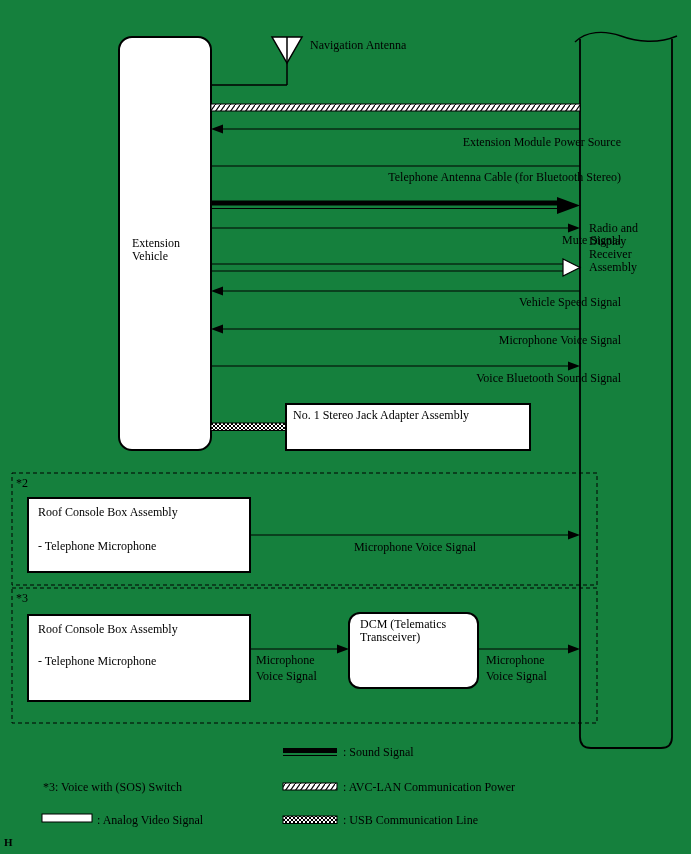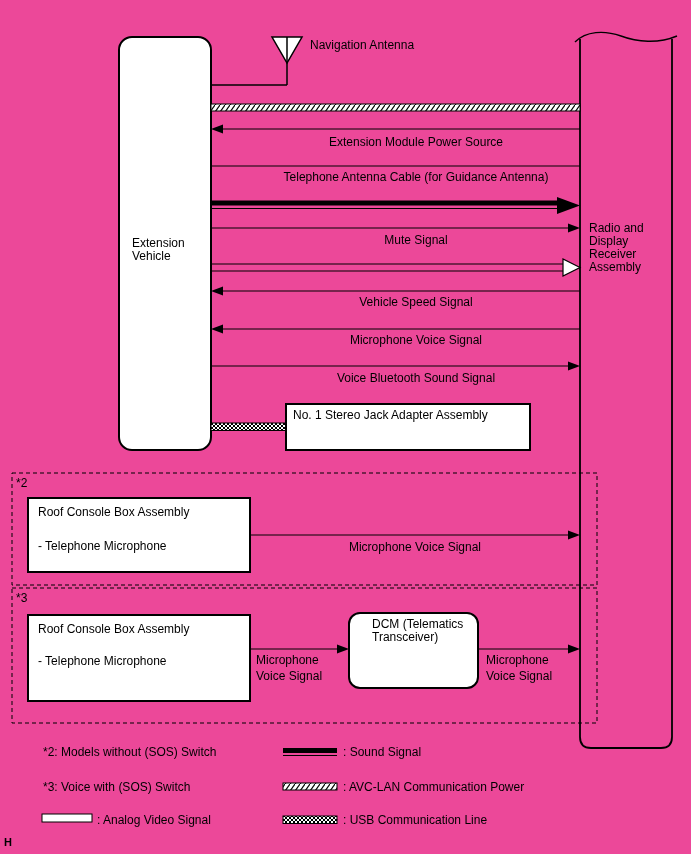--- a/index.html
+++ b/index.html
@@ -1,24 +1,24 @@
 <!DOCTYPE html>
 <html><head>
 <meta charset="utf-8">
 <style>
   html,body{margin:0;padding:0;background:#fff;}
   #canvas{
-    position:relative;width:691px;height:854px;background:#ec4899;
-    font-family:Liberation Sans, sans-serif;color:#000;
+    position:relative;width:691px;height:854px;background:#15803d;
+    font-family:Liberation Serif, serif;color:#000;
     overflow:hidden;
   }
   #lineart{position:absolute;left:0;top:0;}
   .txt{position:absolute;font-size:12px;line-height:15px;white-space:nowrap;}
   .wrap{white-space:normal;}
-  .sig-label{position:absolute;left:211px;width:410px;text-align:center;font-size:12px;}
+  .sig-label{position:absolute;left:211px;width:410px;text-align:right;font-size:12px;}
   .blk-label{position:absolute;font-size:12px;line-height:13px;}
 </style>
 </head>
 <body>
 
 <div id="canvas">
 
   <svg id="lineart" width="691" height="854" viewBox="0 0 691 854">
     <defs>
       <pattern id="avc" patternUnits="userSpaceOnUse" width="5" height="7">
@@ -117,41 +117,40 @@
     <rect x="283" y="816" width="54" height="7.5" fill="url(#usb)" stroke="#000" stroke-width="1"></rect>
   </svg>
 
   <div class="txt" style="left:310px;top:38px;">Navigation Antenna</div>
 
   <div class="blk-label wrap" style="left:132px;top:237px;width:66px;">Extension Vehicle</div>
 
   <div class="blk-label wrap" style="left:589px;top:222px;width:70px;">Radio and Display Receiver Assembly</div>
 
   <div class="sig-label" style="top:135px;">Extension Module Power Source</div>
-  <div class="sig-label" style="top:170px;">Telephone Antenna Cable (for Guidance Antenna)</div>
+  <div class="sig-label" style="top:170px;">Telephone Antenna Cable (for Bluetooth Stereo)</div>
   <div class="sig-label" style="top:295px;">Vehicle Speed Signal</div>
   <div class="sig-label" style="top:233px;">Mute Signal</div>
   <div class="sig-label" style="top:333px;">Microphone Voice Signal</div>
   <div class="sig-label" style="top:371px;">Voice Bluetooth Sound Signal</div>
 
   <div class="txt" style="left:293px;top:408px;">No. 1 Stereo Jack Adapter Assembly</div>
 
   <div class="txt" style="left:16px;top:476px;">*2</div>
   <div class="txt" style="left:38px;top:505px;">Roof Console Box Assembly</div>
   <div class="txt" style="left:38px;top:539px;">- Telephone Microphone</div>
   <div class="txt" style="left:250px;top:540px;width:330px;text-align:center;">Microphone Voice Signal</div>
 
   <div class="txt" style="left:16px;top:591px;">*3</div>
   <div class="txt" style="left:38px;top:622px;">Roof Console Box Assembly</div>
   <div class="txt" style="left:38px;top:654px;">- Telephone Microphone</div>
   <div class="blk-label wrap" style="left:256px;top:652px;width:80px;line-height:16px;">Microphone Voice Signal</div>
-  <div class="blk-label wrap" style="left:360px;top:618px;width:106px;margin-left:12px;">DCM (Telematics Transceiver)</div>
+  <div class="blk-label wrap" style="left:360px;top:618px;width:106px;">DCM (Telematics Transceiver)</div>
   <div class="blk-label wrap" style="left:486px;top:652px;width:80px;line-height:16px;">Microphone Voice Signal</div>
 
-  <div class="txt" style="left:43px;top:745px;">*2: Models without (SOS) Switch</div>
   <div class="txt" style="left:43px;top:780px;">*3: Voice with (SOS) Switch</div>
   <div class="txt" style="left:343px;top:745px;">: Sound Signal</div>
   <div class="txt" style="left:343px;top:780px;">: AVC-LAN Communication Power</div>
   <div class="txt" style="left:97px;top:813px;">: Analog Video Signal</div>
   <div class="txt" style="left:343px;top:813px;">: USB Communication Line</div>
 
   <div class="txt" style="left:4px;top:835px;font-size:11px;font-weight:bold;">H</div>
 </div>
 
 </body></html>

